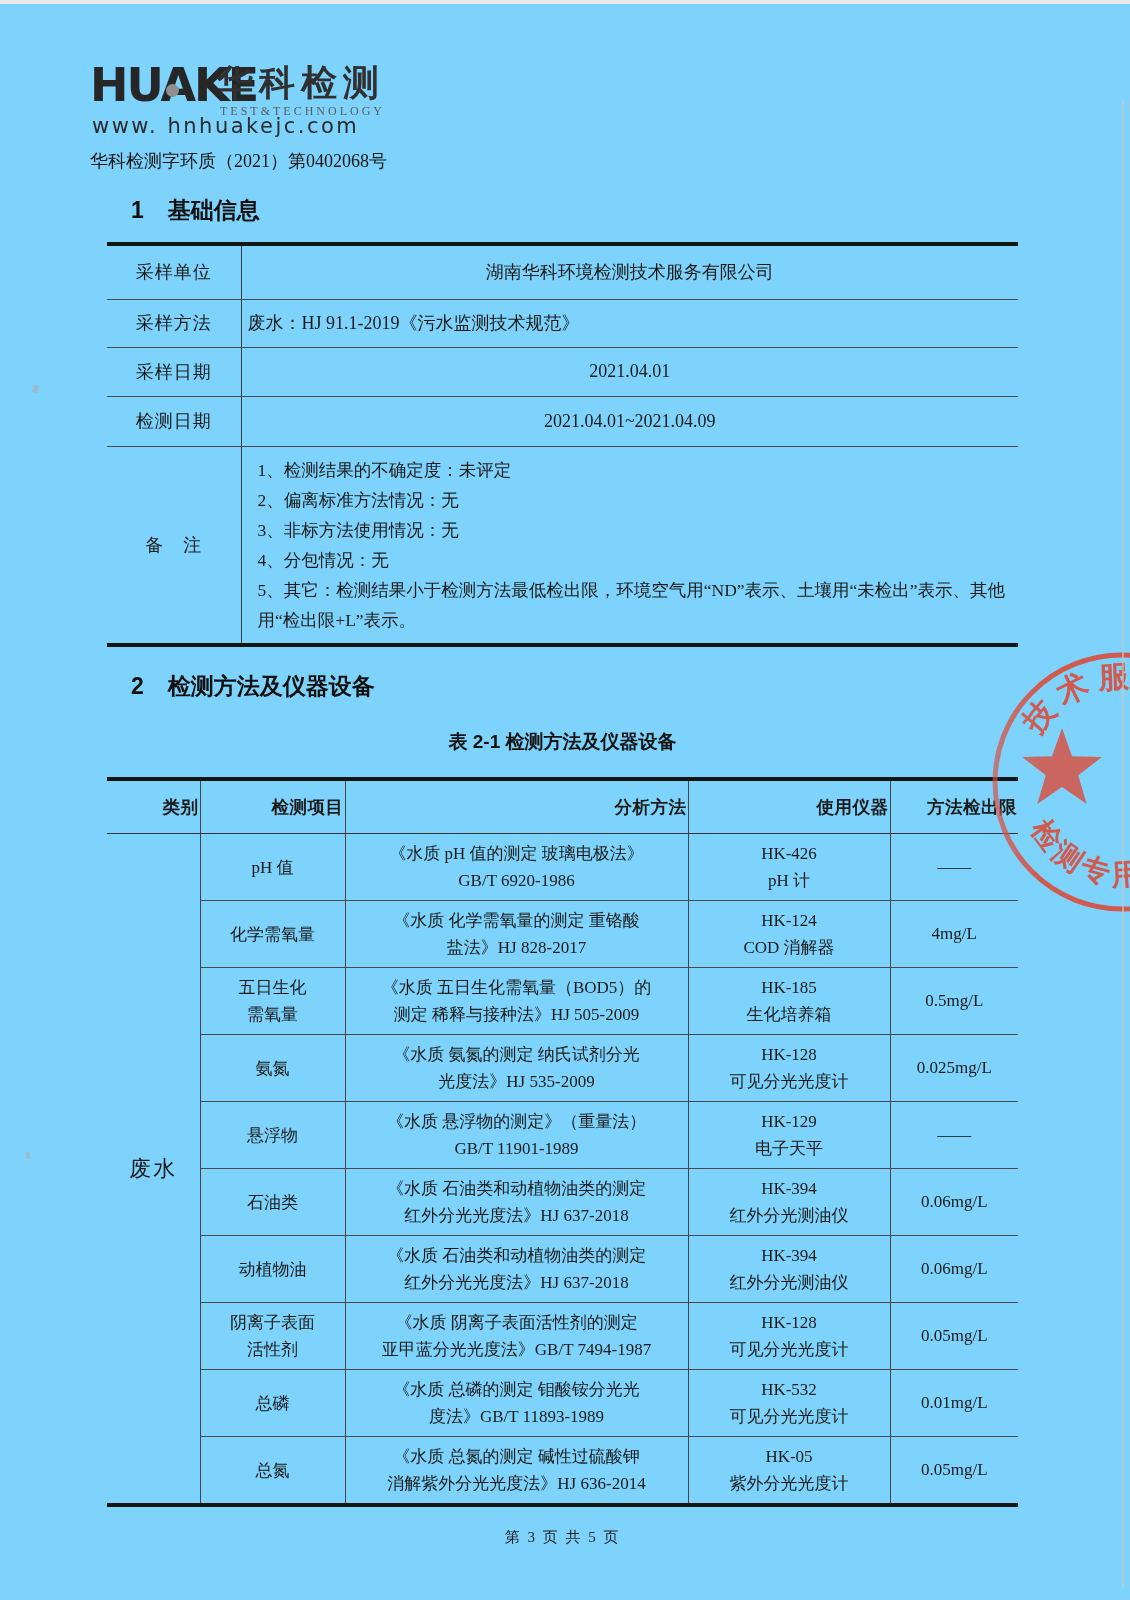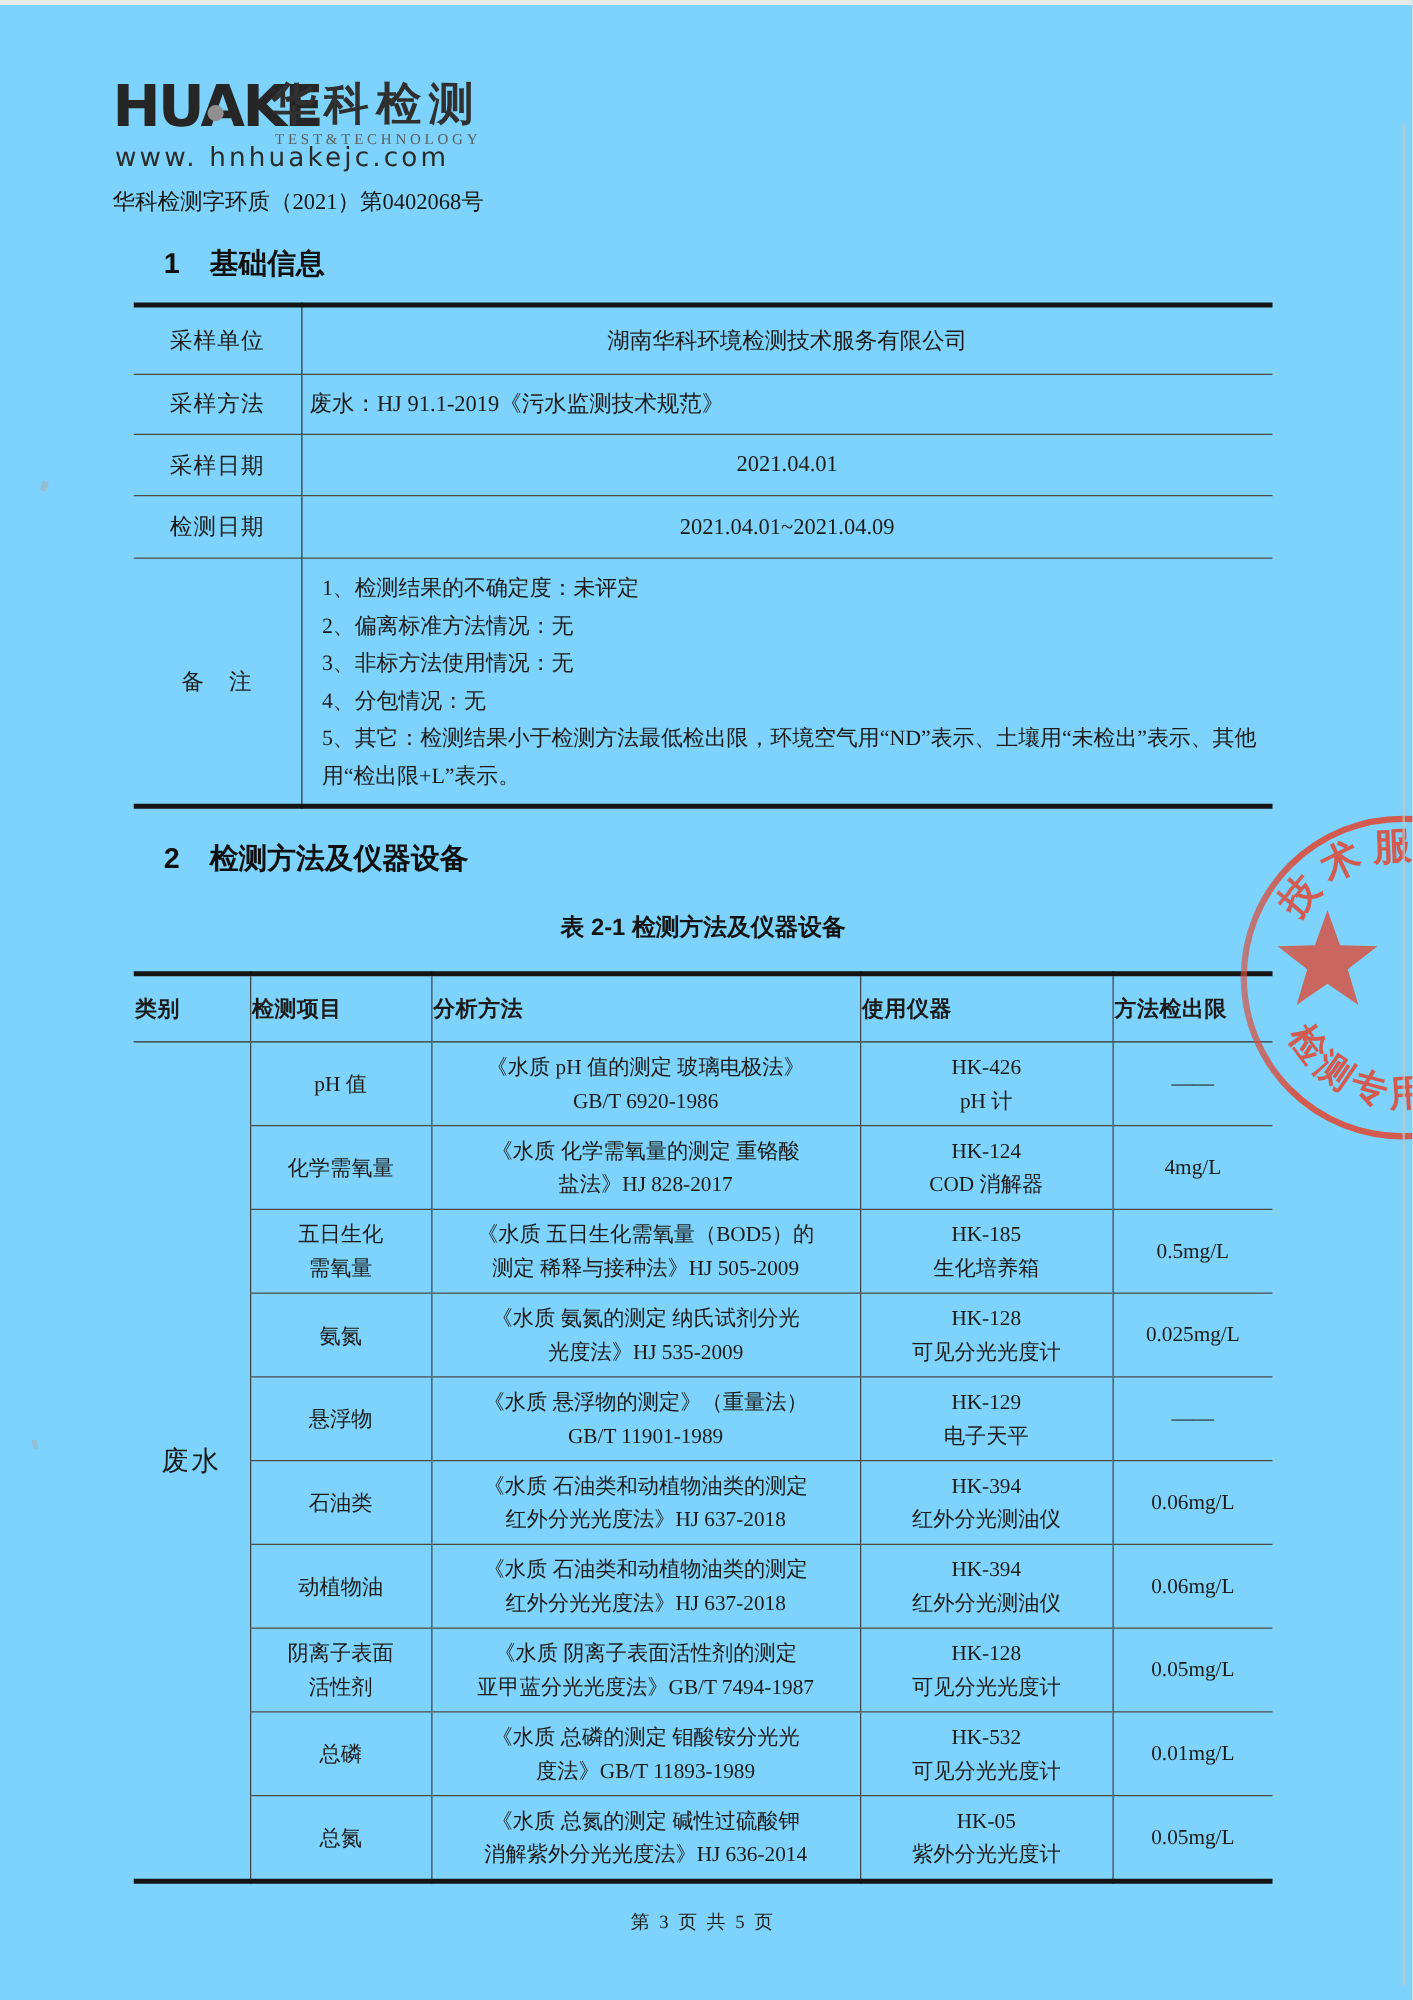--- a/index.html
+++ b/index.html
@@ -68,21 +68,21 @@
   .t1 .r3{height:49px;}
   .t1 .r4{height:50px;}
   
   .t2{
     position:absolute;left:107px;top:773px;width:911px;
     border-top:4px solid #151515;border-bottom:4px solid #151515;
     font-size:17px;
   }
   .t2 th{
     height:50px;font-weight:bold;font-size:17.5px;letter-spacing:.5px;
-    border-bottom:1.6px solid #333;vertical-align:middle;text-align:left;
+    border-bottom:1.6px solid #333;vertical-align:middle;text-align:right;
   }
   .t2 td{vertical-align:middle;text-align:center;height:66px;padding:0 4px;}
   .t2 .bl{border-left:1.4px solid #454545;}
   .t2 tbody tr + tr td{border-top:1.3px solid #4a4a4a;}
   .t2 .ln{line-height:27px;}
   .t2 .cat-cell{font-size:22px;letter-spacing:2px;}
   
   .footer{
     position:absolute;left:107px;top:1524px;width:911px;text-align:center;
     font-size:15px;letter-spacing:2px;color:#1d1d1d;

